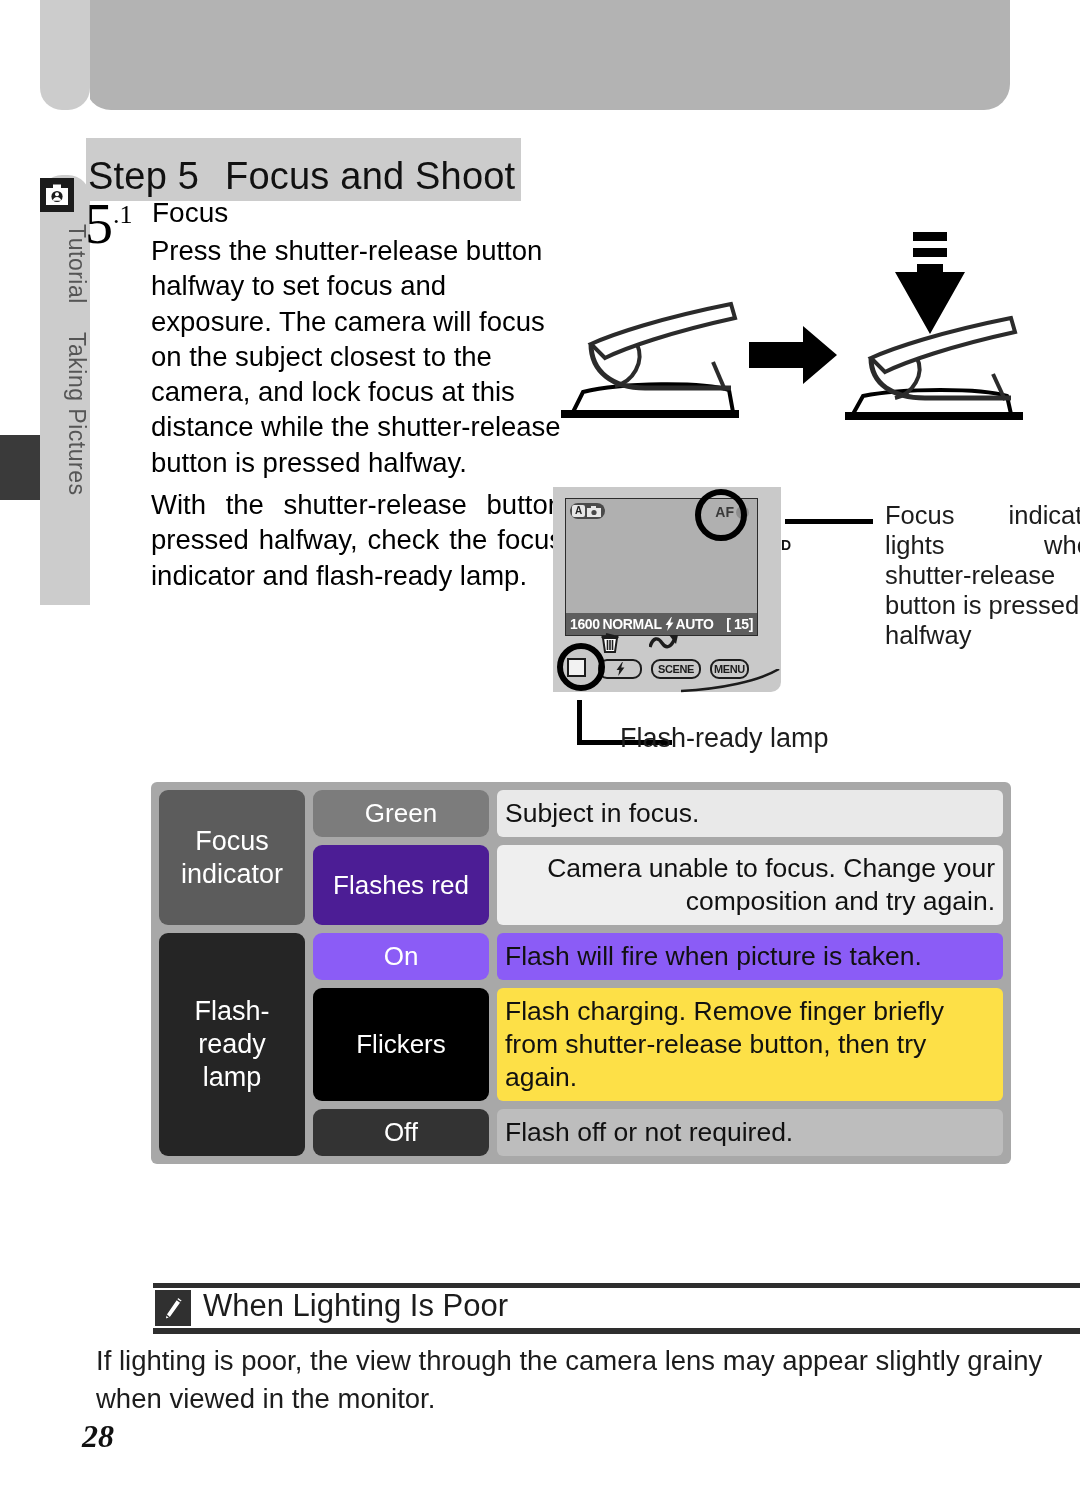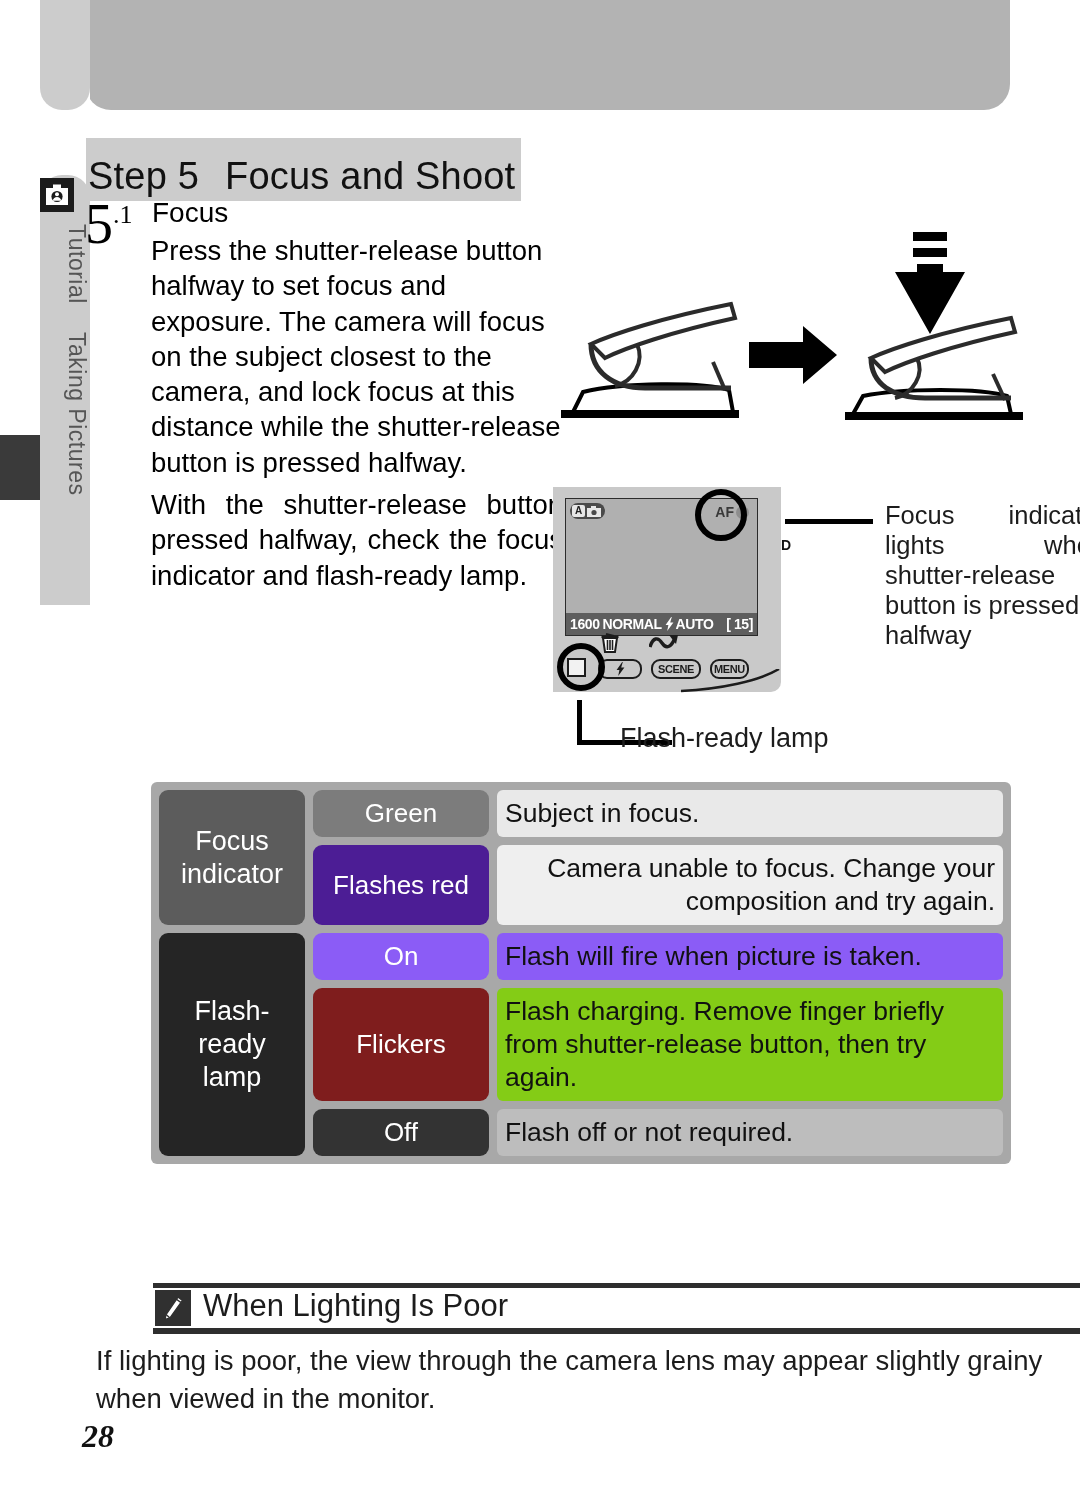--- a/index.html
+++ b/index.html
@@ -209,26 +209,26 @@
     border-radius:9px;text-align:center;
   }
   .tdesc{
     flex:1;display:flex;align-items:center;
     color:#111;font-size:26.5px;line-height:33px;
     border-radius:6px;padding:7px 8px;box-sizing:border-box;
   }
   .st-green{background:#7c7c7c;}
   .st-red{background:#4c1d95;}
   .st-on{background:#8b5cf6;}
-  .st-flicker{background:#7f1d1d;}
+  .st-flicker{background:#000000;}
   .st-off{background:#333333;}
   .d-light{background:#e9e9e9;}
   .d-lighter{background:#efefef;text-align:right;}
   .d-mid{background:#8b5cf6;}
-  .d-mid2{background:#84cc16;}
+  .d-mid2{background:#fde047;}
   .d-mid3{background:#bdbdbd;}
 
   
   #note-rule-top{
     position:absolute;left:68px;top:1283px;width:945px;height:5px;background:#2e2e2e;
   }
   #note-rule-bot{
     position:absolute;left:68px;top:1328px;width:945px;height:6px;background:#2e2e2e;
   }
   #note-icon{

